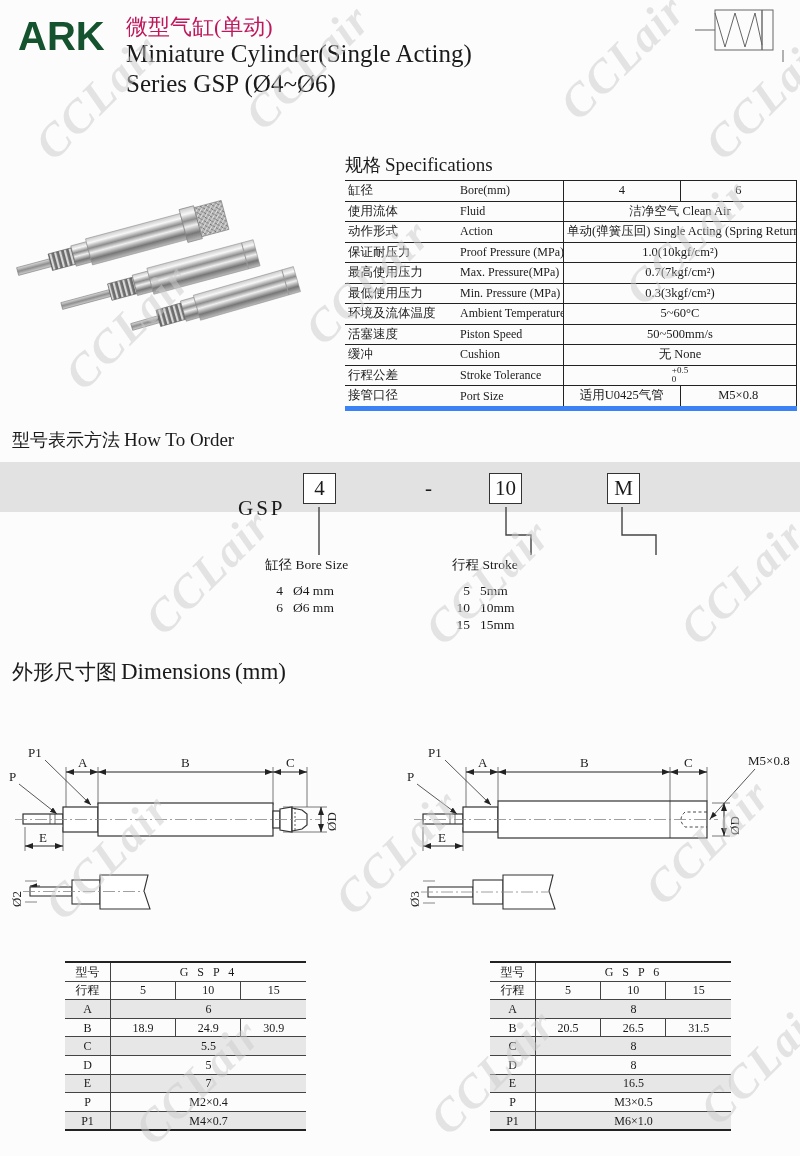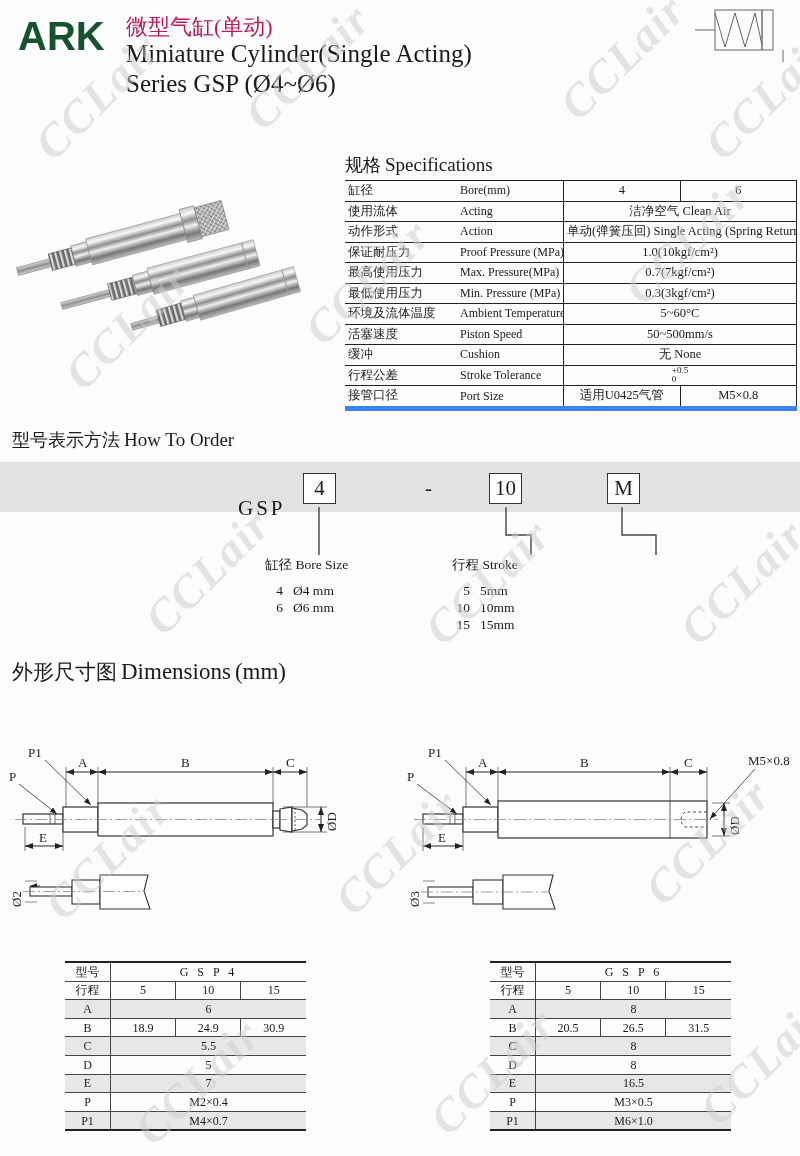--- a/index.html
+++ b/index.html
@@ -134,21 +134,21 @@
   <table id="spec-table" class="abs">
     <tbody id="spec-tbody">
         <tr>
           <td class="cn">缸径</td>
           <td class="en">Bore(mm)</td>
           <td class="val">4</td>
           <td class="val2 valend">6</td>
         </tr>
         <tr>
           <td class="cn">使用流体</td>
-          <td class="en">Acting</td>
+          <td class="en">Fluid</td>
           <td class="val valend" colspan="2">洁净空气  Clean Air</td>
         </tr>
         <tr>
           <td class="cn">动作形式</td>
           <td class="en">Action</td>
           <td class="val valend" colspan="2">单动(弹簧压回) Single Acting (Spring Return)</td>
         </tr>
         <tr>
           <td class="cn">保证耐压力</td>
           <td class="en">Proof Pressure (MPa)</td>

